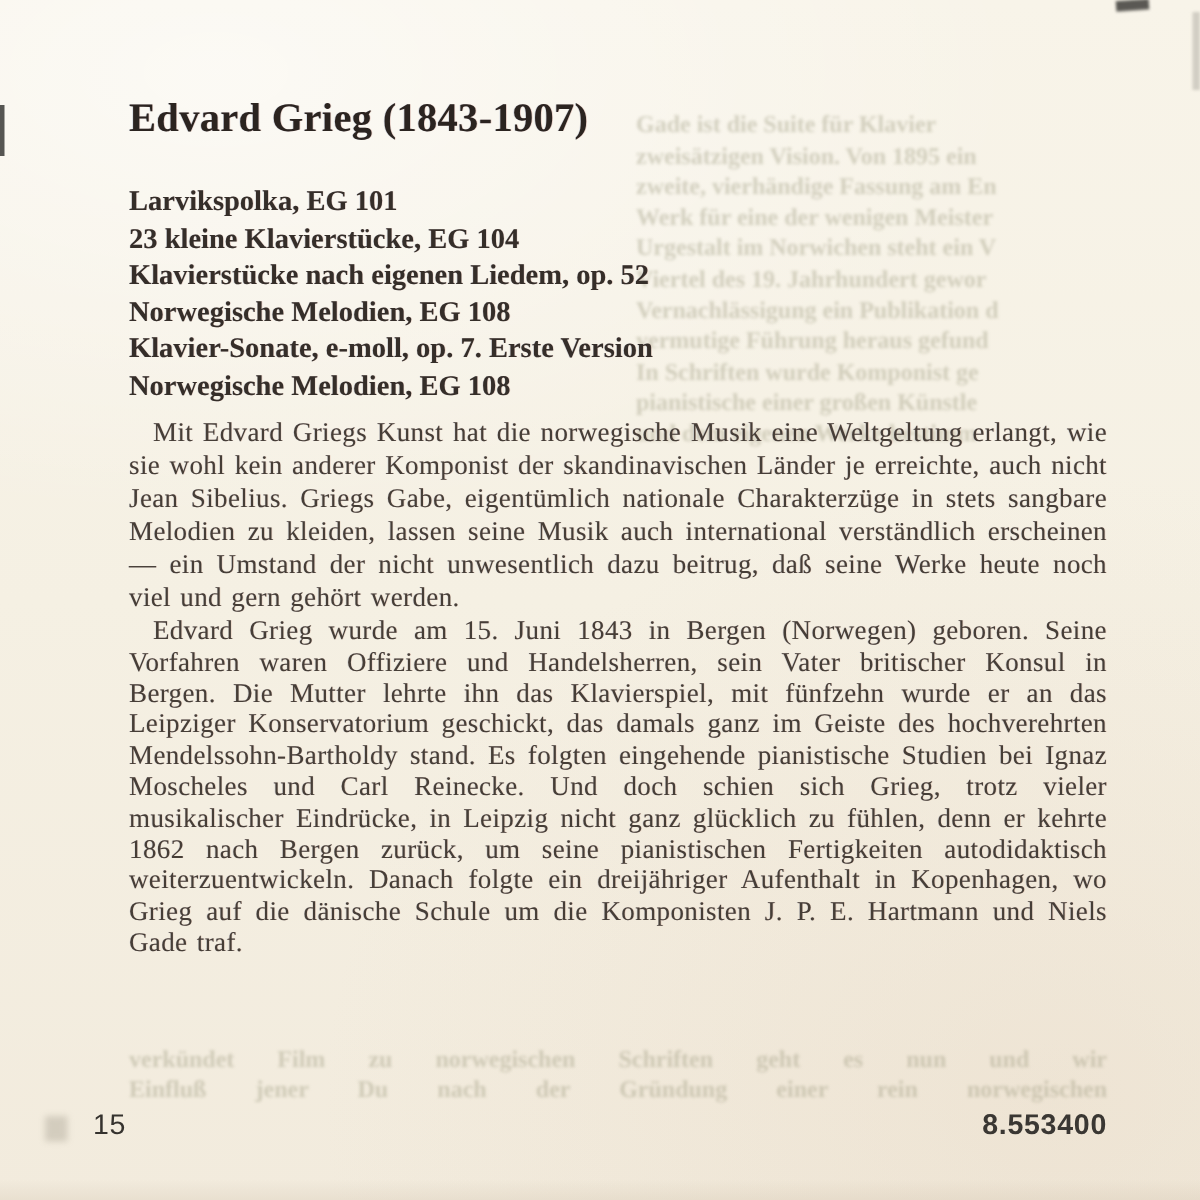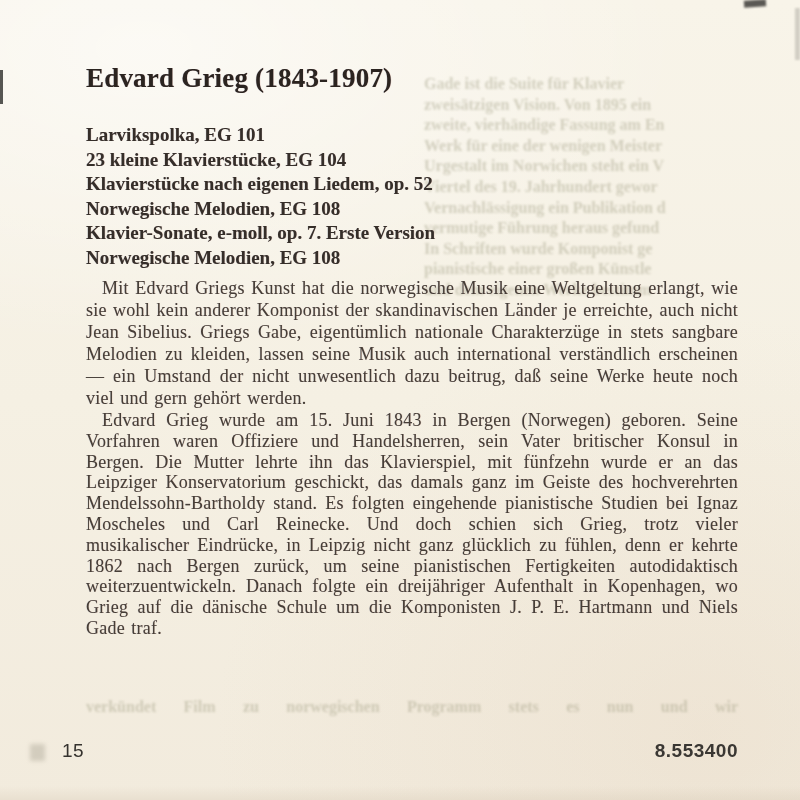--- a/index.html
+++ b/index.html
@@ -99,21 +99,22 @@
     <div class="gline">Urgestalt im Norwichen steht ein V</div>
     <div class="gline">Viertel des 19. Jahrhundert gewor</div>
     <div class="gline">Vernachlässigung ein Publikation d</div>
     <div class="gline">vermutige Führung heraus gefund</div>
     <div class="gline">In Schriften wurde Komponist ge</div>
     <div class="gline">pianistische einer großen Künstle</div>
     <div class="gline">und dem eigenen Werke bestimm</div>
   </div>
 
   <div class="ghost ghost-bottom">
-    <div class="gline">verkündet Film zu norwegischen Programm stets es nun und wir</div>
+    <div class="gline">verkündet Film zu norwegischen Schriften geht es nun und wir</div>
+    <div class="gline">Einfluß jener Du nach der Gründung einer rein norwegischen</div>
   </div>
 
   <main class="content">
     <h1 class="title">Edvard Grieg (1843-1907)</h1>
 
     <div class="works">
       <div class="work-item">Larvikspolka, EG 101</div>
       <div class="work-item">23 kleine Klavierstücke, EG 104</div>
       <div class="work-item">Klavierstücke nach eigenen Liedem, op. 52</div>
       <div class="work-item">Norwegische Melodien, EG 108</div>

